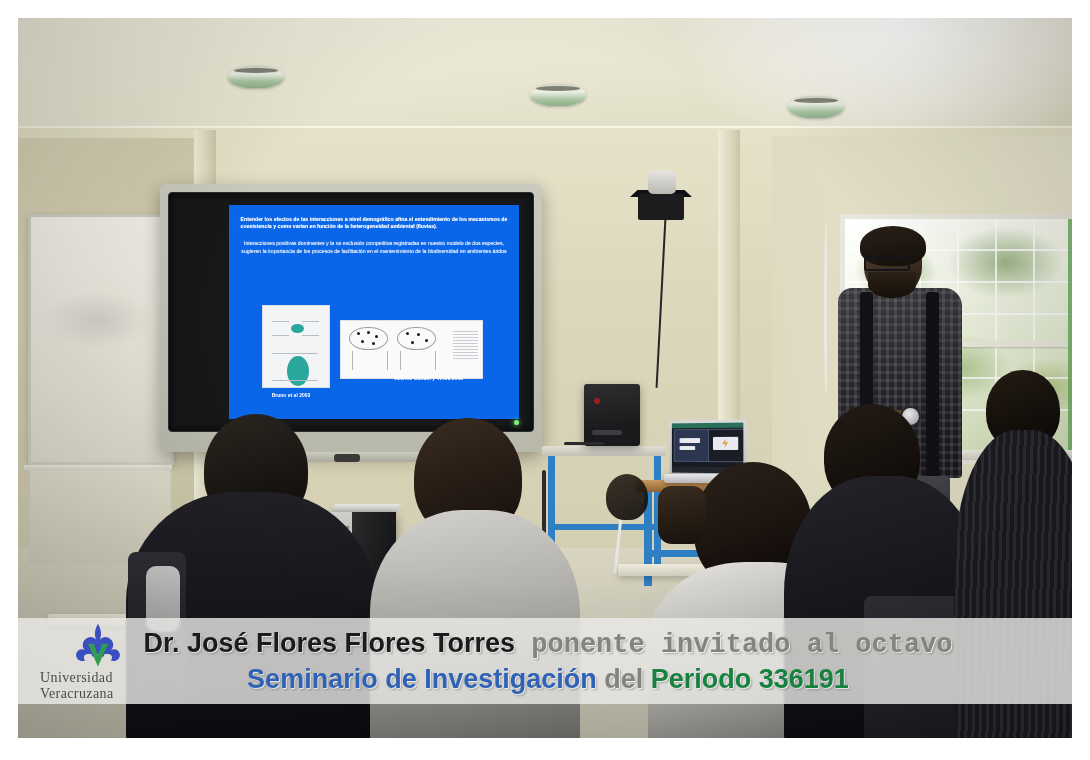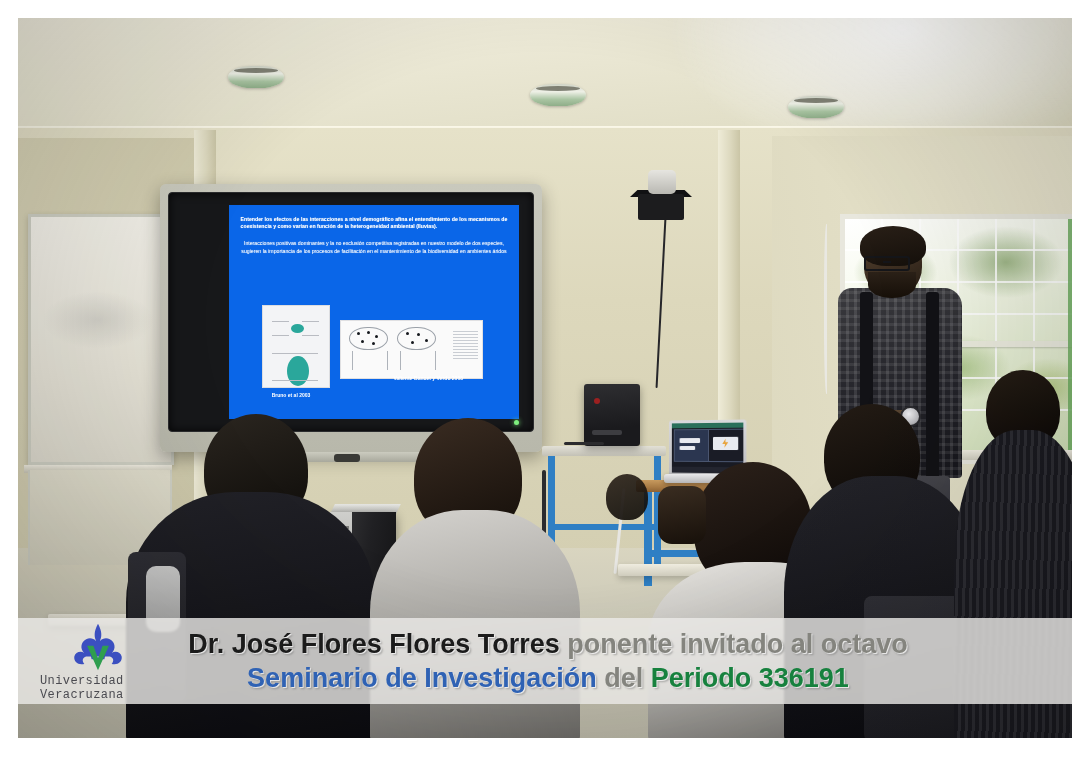--- a/index.html
+++ b/index.html
@@ -365,38 +365,38 @@
   }
   .banner-logo-left{
     position:absolute;left:22px;top:4px;width:116px;height:80px;
     display:flex;flex-direction:column;align-items:center;justify-content:center;
   }
   .banner-logo-right{
     position:absolute;right:18px;top:4px;width:120px;height:80px;
     display:flex;flex-direction:column;align-items:center;justify-content:center;
   }
   .uv-caption{
-    font-size:12px;color:#4a4a50;letter-spacing:.4px;margin-top:1px;
-    font-family:Liberation Mono, monospace;
+    font-size:14px;color:#4a4a50;letter-spacing:.4px;margin-top:1px;
+    font-family:Liberation Serif, serif;
   }
   .inb-caption{
     font-size:16px;color:#1f56a8;letter-spacing:.2px;margin-top:0px;
     font-family:"Liberation Sans",sans-serif;
   }
   .caption-lines{
     text-align:center;line-height:1.12;margin-left:6px;
   }
   .cap-line{
     font-weight:bold;white-space:nowrap;
     text-shadow:1px 1px 1px rgba(255,255,255,.85), 2px 2px 2px rgba(90,90,90,.45);
   }
   .cap-line1{font-size:27px;}
   .cap-line2{font-size:27px;margin-top:4px;}
   .seg-black{color:#1b1b1b;}
-  .seg-gray{color:#84847e;font-family:Liberation Sans, sans-serif;font-weight:bold;}
+  .seg-gray{color:#84847e;font-family:Liberation Mono, monospace;font-weight:bold;}
   .seg-gray2{color:#84847e;}
   .seg-blue{color:#2f62b4;}
   .seg-green{color:#17813e;}
 </style>
 </head>
 <body>
 
 <div class="photo-frame">
   <div class="scene">
 

